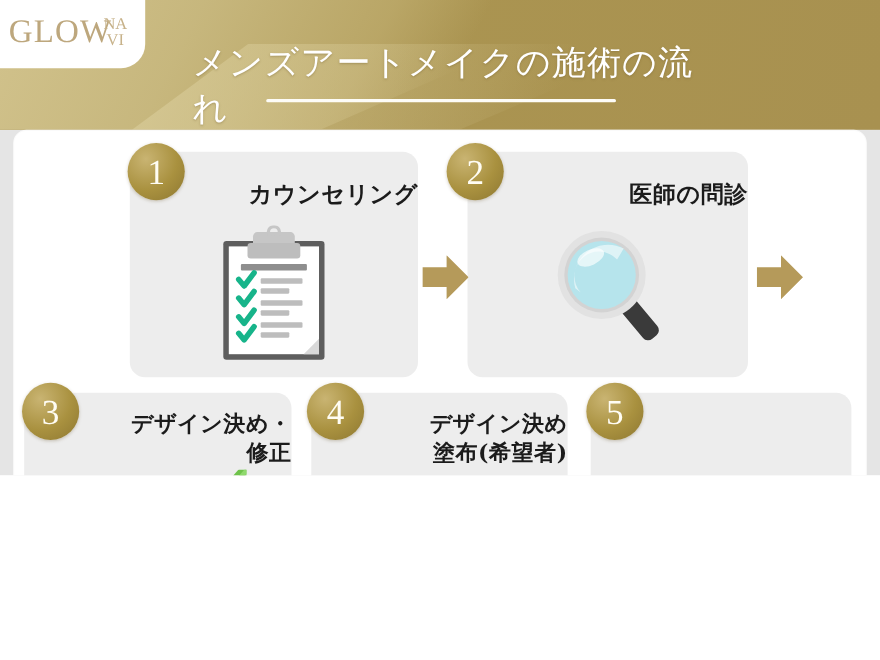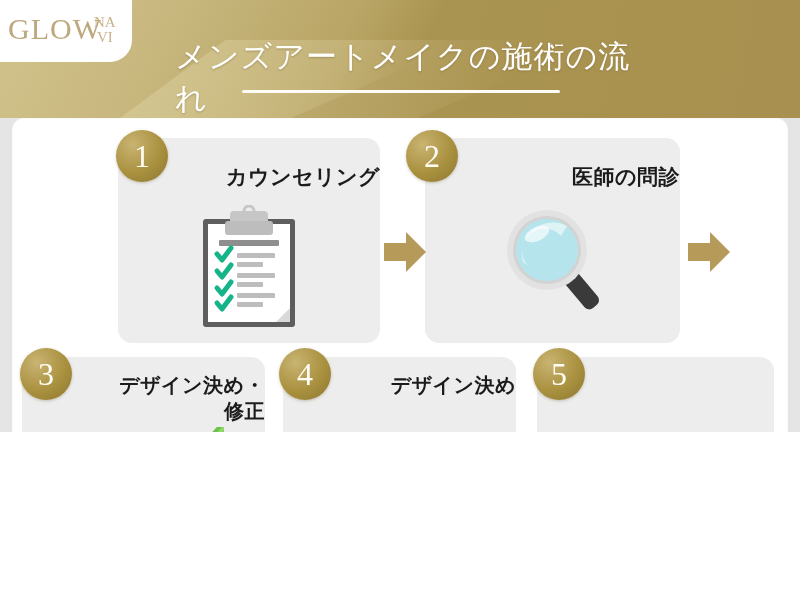--- a/index.html
+++ b/index.html
@@ -179,20 +179,21 @@
         <circle cx="52" cy="46" r="31" fill="#b6e4ec"></circle>
         <path d="M28 58 A31 31 0 0 1 72 22 L66 32 A22 22 0 0 0 33 62 Z" fill="#ffffff" opacity=".55"></path>
         <ellipse cx="42" cy="30" rx="13" ry="7" fill="#ffffff" opacity=".65" transform="rotate(-25 42 30)"></ellipse>
       </svg>
     </div>
   </div>
 
   <div class="card c4">
     <div class="card-title">
       <div>デザイン決め</div>
+      <div>塗布(希望者)</div>
     </div>
     <div class="card-art">
       <svg width="170" height="100" viewBox="0 0 170 100">
         <g transform="rotate(-17 85 52)">
           <path d="M40 38 L150 22 L152 62 L40 62 Z" fill="#f4f4f4"></path>
           <path d="M40 38 L150 22 L151 34 L40 48 Z" fill="#ffffff"></path>
           <path d="M142 20 L156 18 L158 66 L144 64 Z" fill="#e3e3e3"></path>
           <path d="M44 36 L126 24 L127 48 L44 54 Z" fill="#3a68b5"></path>
           <path d="M44 36 L126 24 L126.5 32 L44 43 Z" fill="#5b88d4"></path>
           <rect x="14" y="36" width="28" height="28" rx="3" fill="#e9e9e9"></rect>

